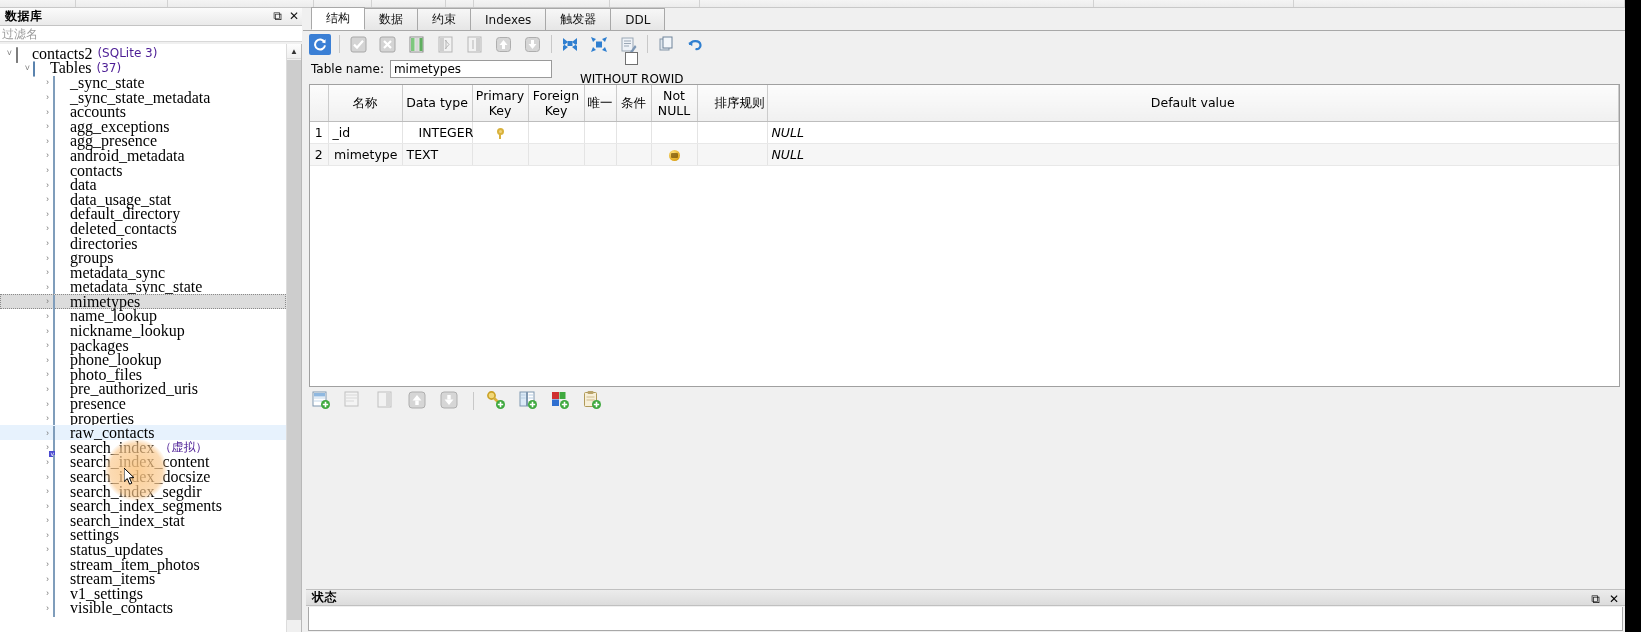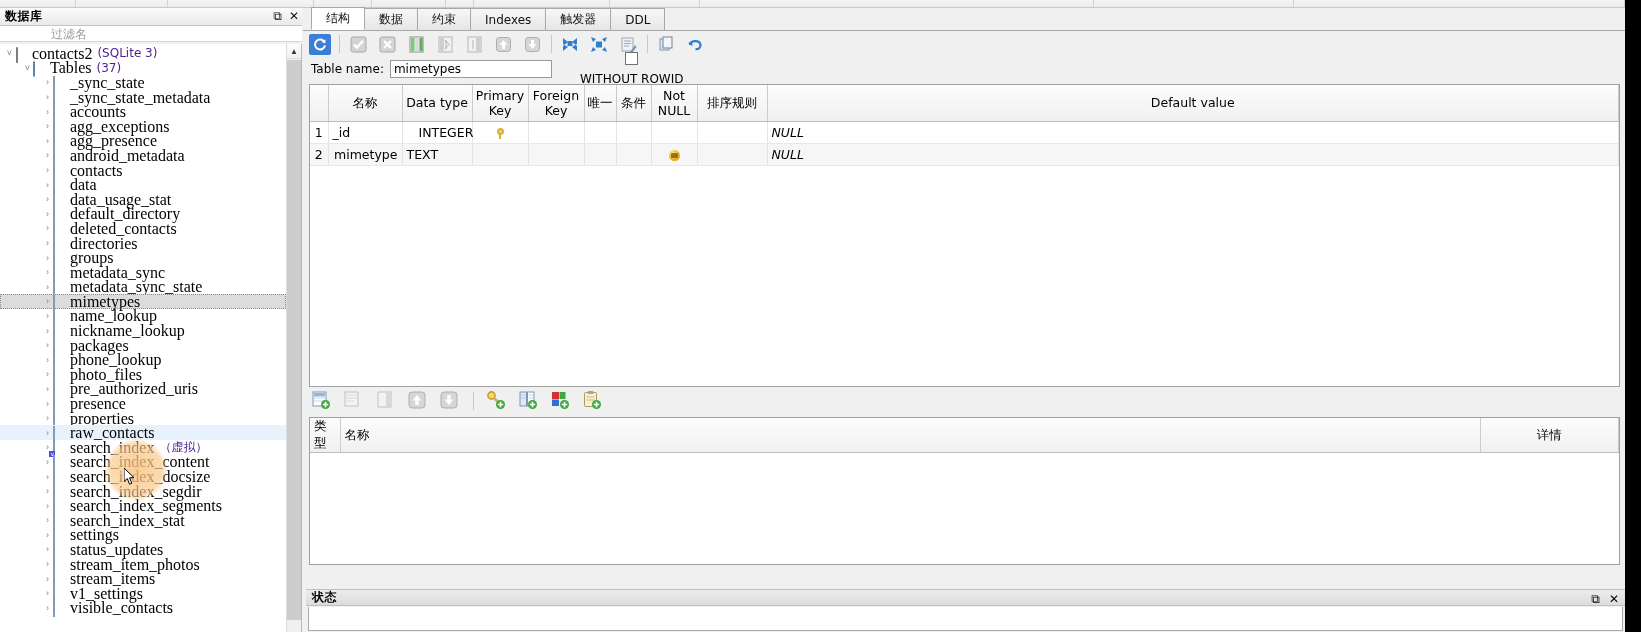--- a/index.html
+++ b/index.html
@@ -62,23 +62,23 @@
     font-family: "DejaVu Sans", sans-serif; cursor: pointer;
   }
   .filter-row {
     height: 16px;
     background: #ffffff;
     border-bottom: 1px solid #d8d8d8;
     display: flex; align-items: center;
   }
   .filter-row input {
     border: 0; outline: 0; width: 100%;
-    font-size: 12px; padding-left: 13px;
+    font-size: 12px; padding-left: 2px;
     font-family: "DejaVu Sans", sans-serif;
-    background: transparent; color: #7f1d1d; margin-left: 38px;
+    background: transparent; color: #7f1d1d;
   }
   .filter-row input::placeholder { color: #9a9a9a; }
 
   .tree-wrap {
     position: absolute; left: 0; top: 36px;
     width: 302px; height: 596px;
     background: #fff;
     border-right: 1px solid #b8b8b8;
     overflow: hidden;
     display: flex;
@@ -751,21 +751,21 @@
         <thead>
             <tr id="grid-head">
               <th class="rownum"></th>
               <th style="width: 74px;">名称</th>
               <th style="width: 70px;">Data type</th>
               <th style="width: 56px;">Primary Key</th>
               <th style="width: 56px;">Foreign Key</th>
               <th style="width: 32px;">唯一</th>
               <th style="width: 35px;">条件</th>
               <th style="width: 46px;">Not NULL</th>
-              <th style="width: 70px;">排序规则</th>
+              <th style="width: 70px; text-align: right;">排序规则</th>
               <th>Default value</th>
             </tr>
           </thead>
         <tbody id="grid-body">
             <tr>
               <td class="rownum" style="width: 18px;">1</td>
               <td class="" style="width: 74px;">_id</td>
               <td class="" style="width: 70px; padding-left: 16px;">INTEGER</td>
               <td class="ctr" style="width: 56px;"><span class="keyicon"></span></td>
               <td class="ctr" style="width: 56px;"></td>
@@ -860,32 +860,20 @@
         <svg width="20" height="20" viewBox="0 0 20 20">
           <rect x="2.5" y="2.5" width="12" height="14" rx="1" fill="#f7efd8" stroke="#b09a58"></rect>
           <rect x="5.5" y="1" width="6" height="3" rx="1" fill="#b9a36a"></rect>
           <path d="M4.5 7 h8 M4.5 10 h8" stroke="#cdbb8c"></path>
           <circle cx="14.5" cy="14.5" r="4.5" fill="#3ea83e"></circle>
           <path d="M14.5 11.8 v5.4 M11.8 14.5 h5.4" stroke="#fff" stroke-width="1.6"></path>
         </svg>
       </div>
     </div>
 
-    <div class="grid2-outer">
-      <table class="grid2">
-        <thead>
-            <tr id="grid2-head">
-              <th style="width: 30px;">类型</th>
-              <th style="width: 1140px;">名称</th>
-              <th style="text-align: center;">详情</th>
-            </tr>
-          </thead>
-        <tbody></tbody>
-      </table>
-    </div>
 
     <div class="statusdock">
       <div class="status-title">
         <div class="t">状态</div>
         <div class="btns">
           <span>⧉</span>
           <span>✕</span>
         </div>
       </div>
       <div class="status-body"></div>

